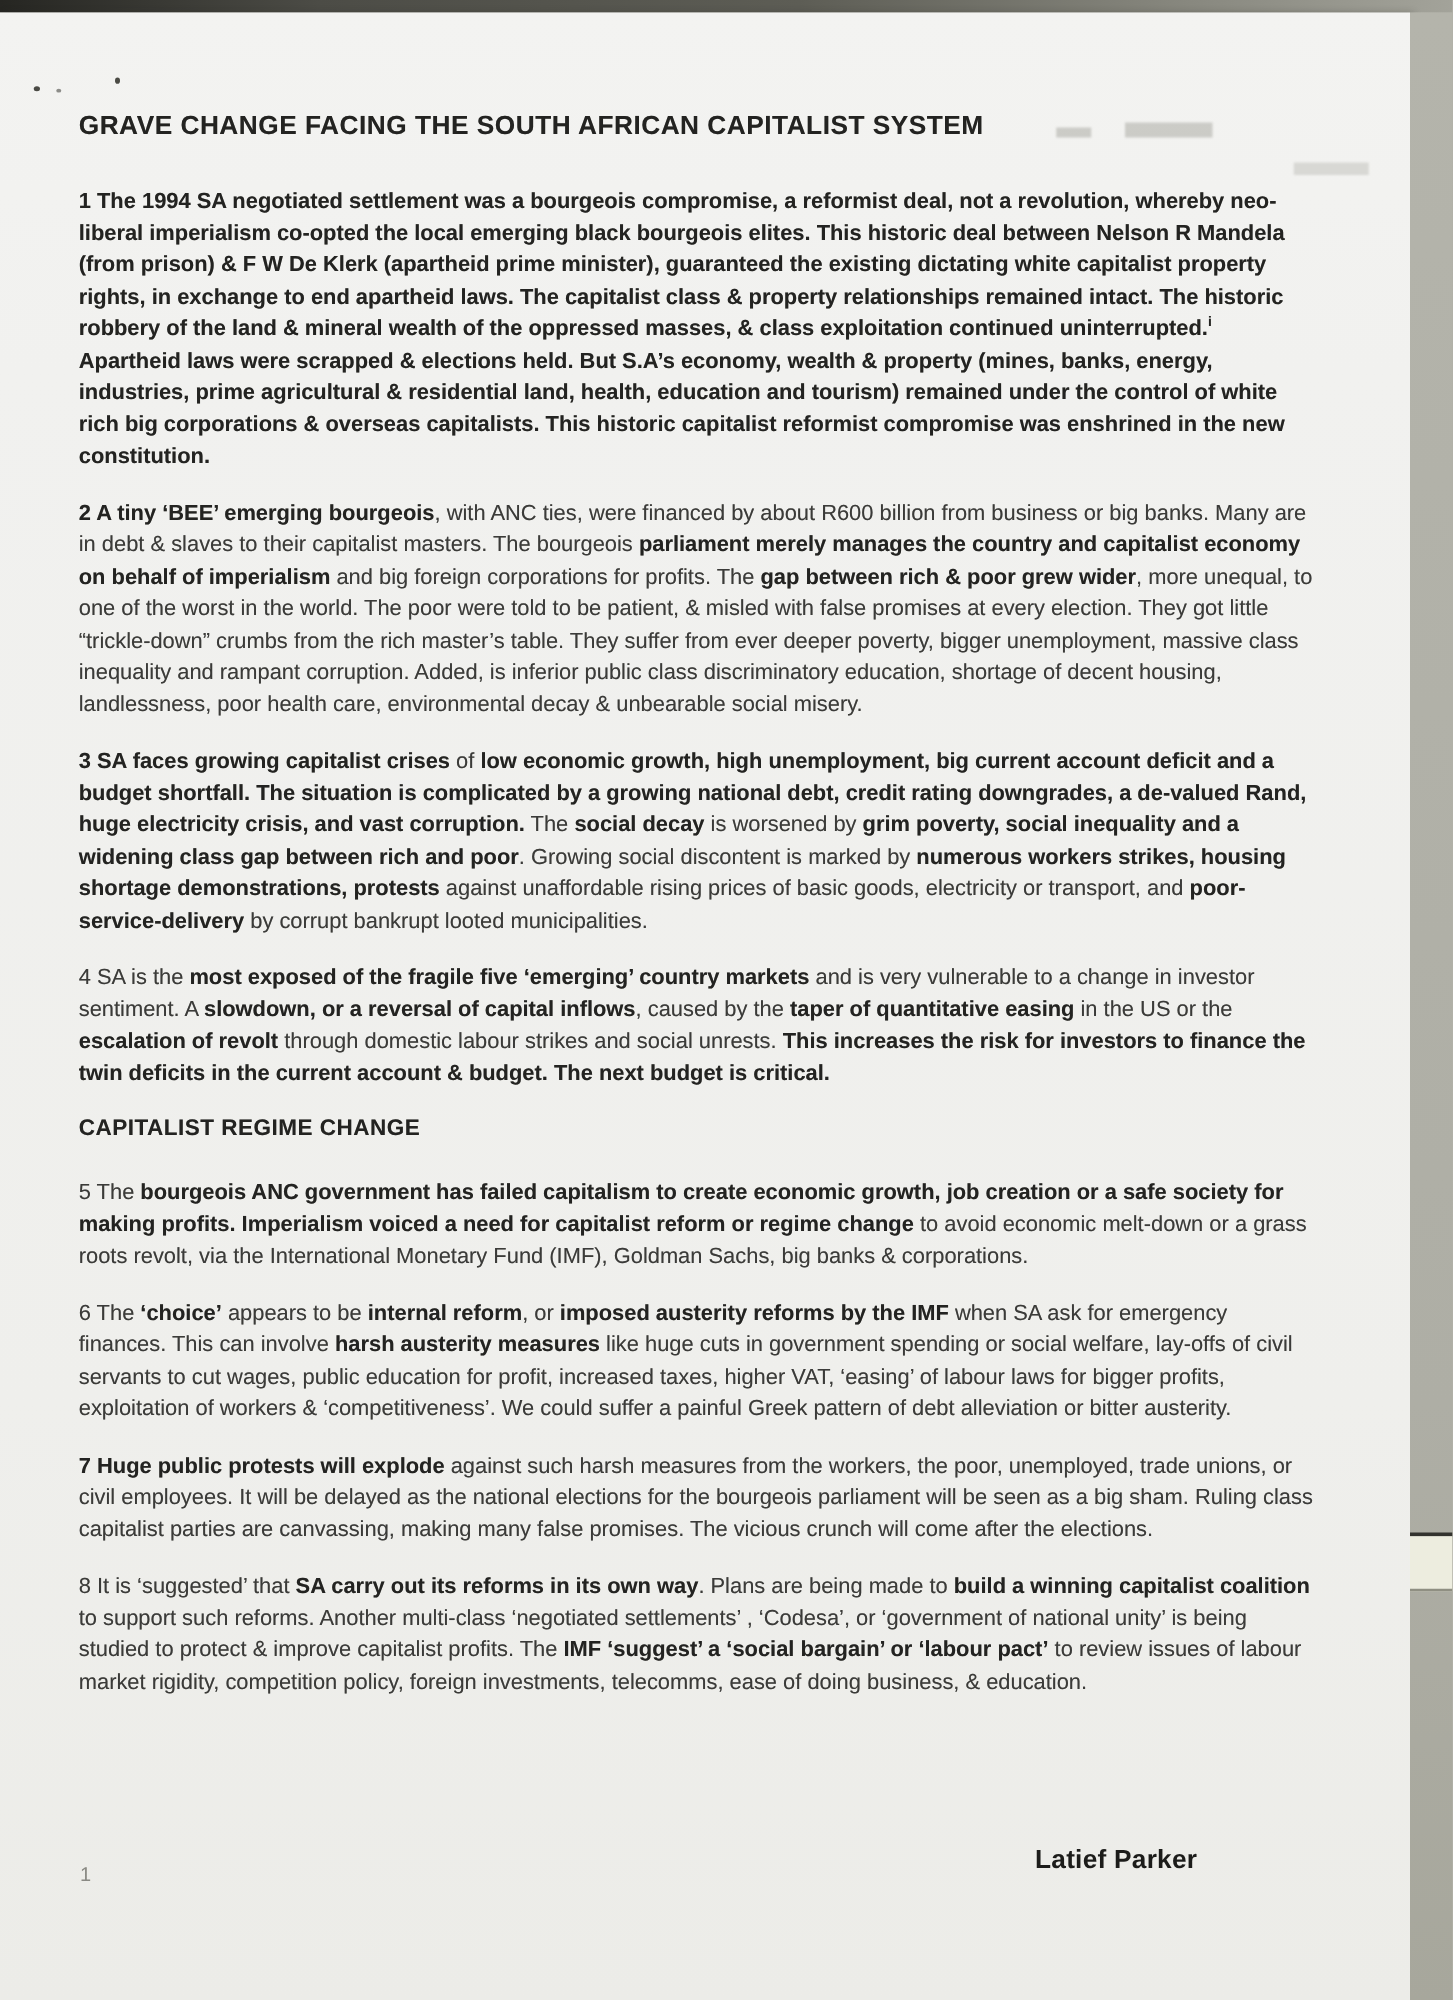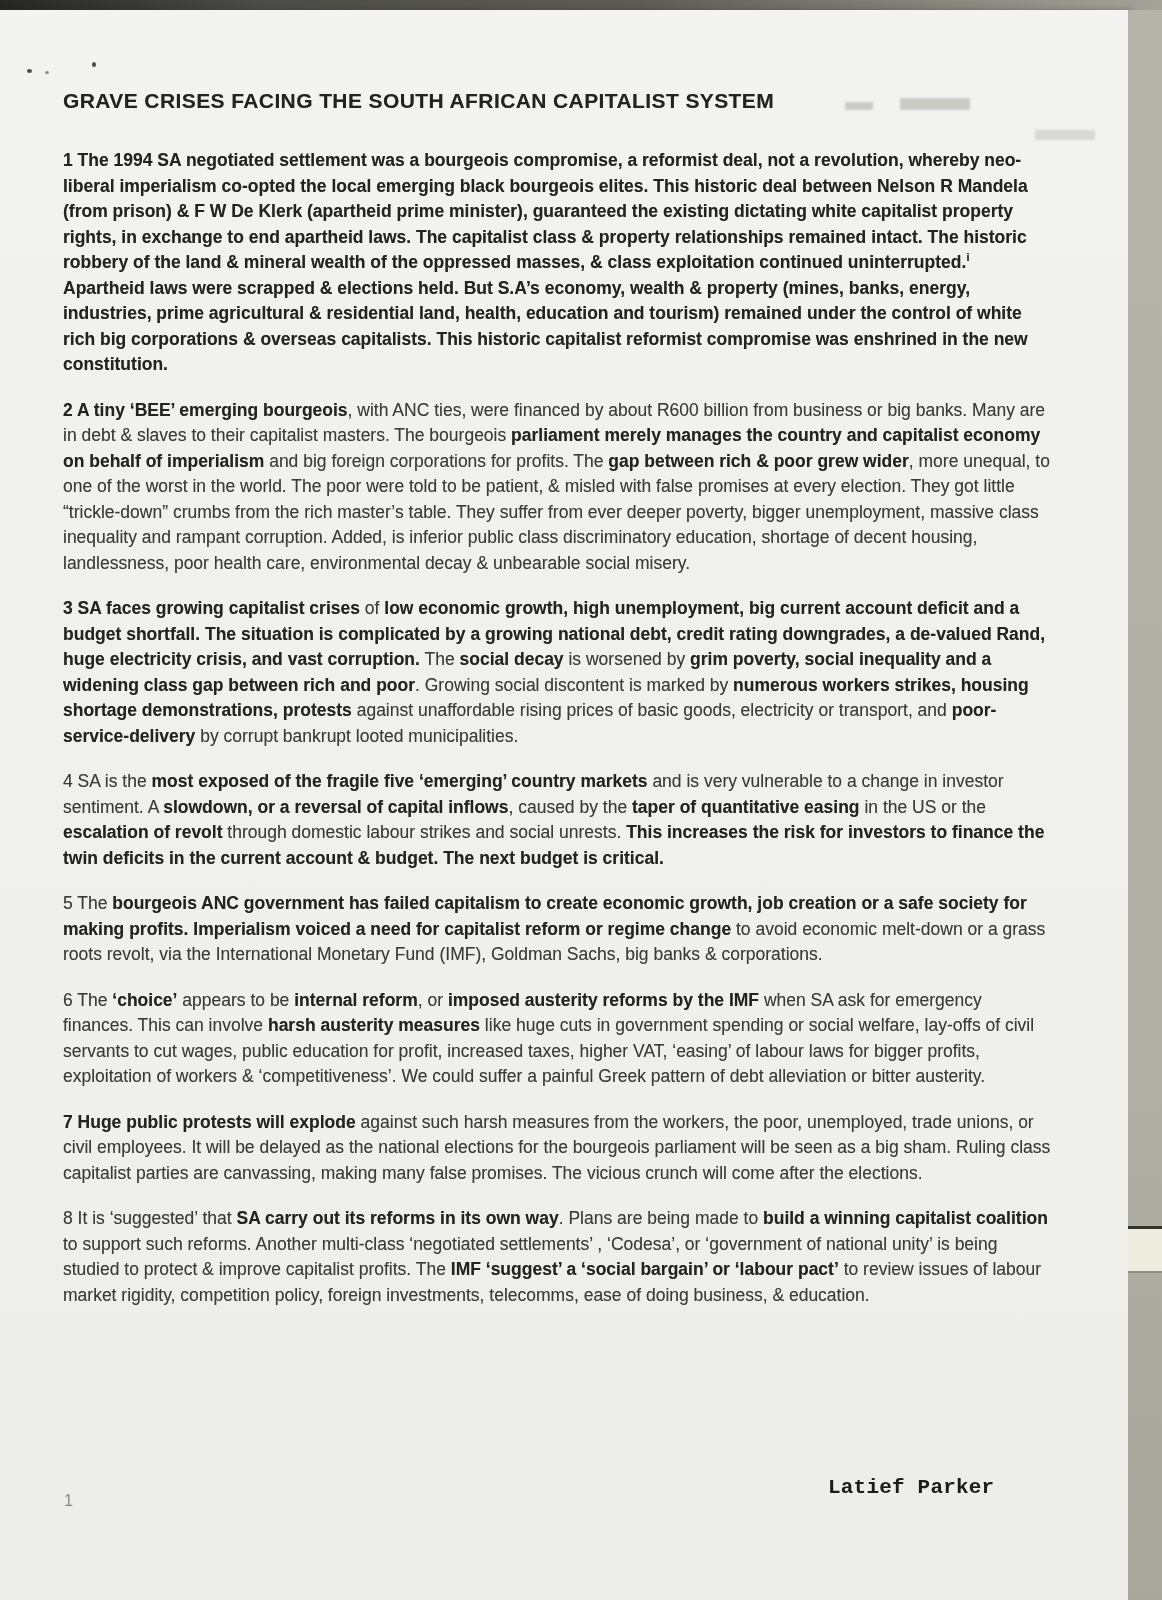--- a/index.html
+++ b/index.html
@@ -48,21 +48,20 @@
   .paragraph .bold{font-weight:bold;color:var(--ink-bold);}
   .paragraph sup{font-size:11px;line-height:0;}
   .page-number{
     position:absolute;left:64px;top:1482px;
     font-size:16px;color:#8a8a84;
   }
   .signature{
     position:absolute;left:828px;top:1466px;
     font-size:21px;font-weight:bold;color:#1c1c1a;
     letter-spacing:.2px;
-    font-family:Liberation Mono, monospace;
   }
   .speck{position:absolute;border-radius:50%;background:#4a4a44;}
   .speck.s1{left:27px;top:59px;width:5px;height:4px;}
   .speck.s2{left:45px;top:61px;width:4px;height:3px;opacity:.6;}
   .speck.s3{left:92px;top:52px;width:4px;height:5px;}
   .smudge{
     position:absolute;background:#9d9d95;opacity:.45;filter:blur(1px);
   }
   .smudge.m1{left:845px;top:92px;width:28px;height:8px;}
   .smudge.m2{left:900px;top:88px;width:70px;height:12px;}
@@ -75,26 +74,27 @@
 
 <div class="page">
   <span class="speck s1"></span>
   <span class="speck s2"></span>
   <span class="speck s3"></span>
   <span class="smudge m1"></span>
   <span class="smudge m2"></span>
   <span class="smudge m3"></span>
 
   <div class="content">
-    <div class="doc-title">GRAVE CRISES FACING THE SOUTH AFRICAN CAPITALIST SYSTEM</div>
+    <div class="doc-title">GRAVE CHANGE FACING THE SOUTH AFRICAN CAPITALIST SYSTEM</div>
     <div>
         <div class="paragraph"><span class="bold">1    The 1994 SA negotiated settlement was a bourgeois compromise, a reformist deal, not a revolution, whereby neo-liberal imperialism co-opted the local emerging black bourgeois elites. This historic deal between Nelson R Mandela (from prison) &amp; F W De Klerk (apartheid prime minister), guaranteed the existing dictating white capitalist property rights, in exchange to end apartheid laws. The capitalist class &amp; property relationships remained intact. The historic robbery of the land &amp; mineral wealth of the oppressed masses, &amp; class exploitation continued uninterrupted.</span><sup class="bold">i</sup><span class="bold"> Apartheid laws were scrapped &amp; elections held. But S.A’s economy, wealth &amp; property (mines, banks, energy, industries, prime agricultural &amp; residential land, health, education and tourism) remained under the control of white rich big corporations &amp; overseas capitalists. This historic capitalist reformist compromise was enshrined in the new constitution.</span></div>
         <div class="paragraph"><span class="bold">2    A tiny ‘BEE’ emerging bourgeois</span><span>, with ANC ties, were financed by about R600 billion from business or big banks. Many are in debt &amp; slaves to their capitalist masters. The bourgeois </span><span class="bold">parliament merely manages the country and capitalist economy on behalf of imperialism</span><span> and big foreign corporations for profits. The </span><span class="bold">gap between rich &amp; poor grew wider</span><span>, more unequal, to one of the worst in the world. The poor were told to be patient, &amp; misled with false promises at every election. They got little “trickle-down” crumbs from the rich master’s table. They suffer from ever deeper poverty, bigger unemployment, massive class inequality and rampant corruption. Added, is inferior public class discriminatory education, shortage of decent housing, landlessness, poor health care, environmental decay &amp; unbearable social misery.</span></div>
         <div class="paragraph"><span class="bold">3    SA faces growing capitalist crises</span><span> of </span><span class="bold">low economic growth, high unemployment, big current account deficit and a budget shortfall. The situation is complicated by a growing national debt, credit rating downgrades, a de-valued Rand, huge electricity crisis, and vast corruption.</span><span> The </span><span class="bold">social decay</span><span> is worsened by </span><span class="bold">grim poverty, social inequality and a widening class gap between rich and poor</span><span>. Growing social discontent is marked by </span><span class="bold">numerous workers strikes, housing shortage demonstrations, protests</span><span> against unaffordable rising prices of basic goods, electricity or transport, and </span><span class="bold">poor-service-delivery</span><span> by corrupt bankrupt looted municipalities.</span></div>
         <div class="paragraph"><span>4   SA is the </span><span class="bold">most exposed of the fragile five ‘emerging’ country markets</span><span> and is very vulnerable to a change in investor sentiment. A </span><span class="bold">slowdown, or a reversal of capital inflows</span><span>, caused by the </span><span class="bold">taper of quantitative easing</span><span> in the US or the </span><span class="bold">escalation of revolt</span><span> through domestic labour strikes and social unrests. </span><span class="bold">This increases the risk for investors to finance the twin deficits in the current account &amp; budget. The next budget is critical.</span></div>
+        <div class="section-heading">CAPITALIST REGIME CHANGE</div>
         <div class="paragraph"><span>5   The </span><span class="bold">bourgeois ANC government has failed capitalism to create economic growth, job creation or a safe society for making profits. Imperialism voiced a need for capitalist reform or regime change</span><span> to avoid economic melt-down or a grass roots revolt, via the International Monetary Fund (IMF), Goldman Sachs, big banks &amp; corporations.</span></div>
         <div class="paragraph"><span>6   The </span><span class="bold">‘choice’</span><span> appears to be </span><span class="bold">internal reform</span><span>, or </span><span class="bold">imposed austerity reforms by the IMF</span><span> when SA ask for emergency finances. This can involve </span><span class="bold">harsh austerity measures</span><span> like huge cuts in government  spending or social welfare, lay-offs of civil servants to cut wages, public education for profit, increased taxes, higher VAT, ‘easing’ of labour laws for bigger profits, exploitation of workers &amp; ‘competitiveness’. We could suffer a painful Greek pattern of debt alleviation or bitter austerity.</span></div>
         <div class="paragraph"><span class="bold">7    Huge public protests will explode</span><span> against such harsh measures from the workers, the poor, unemployed, trade unions, or civil employees. It will be delayed as the national elections for the bourgeois parliament will be seen as a big sham. Ruling class capitalist parties are canvassing, making many false promises. The vicious crunch will come after the elections.</span></div>
         <div class="paragraph"><span>8   It is ‘suggested’ that </span><span class="bold">SA carry out its reforms in its own way</span><span>. Plans are being made to </span><span class="bold">build a winning capitalist coalition</span><span> to support such reforms.  Another multi-class ‘negotiated settlements’ , ‘Codesa’, or ‘government of national unity’ is being studied to protect &amp; improve capitalist profits. The </span><span class="bold">IMF ‘suggest’ a ‘social bargain’ or ‘labour pact’</span><span>  to  review issues of labour market rigidity, competition policy, foreign investments, telecomms, ease of doing business, &amp; education.</span></div>
       </div>
   </div>
 
   <div class="page-number">1</div>
   <div class="signature">Latief Parker</div>
 </div>

